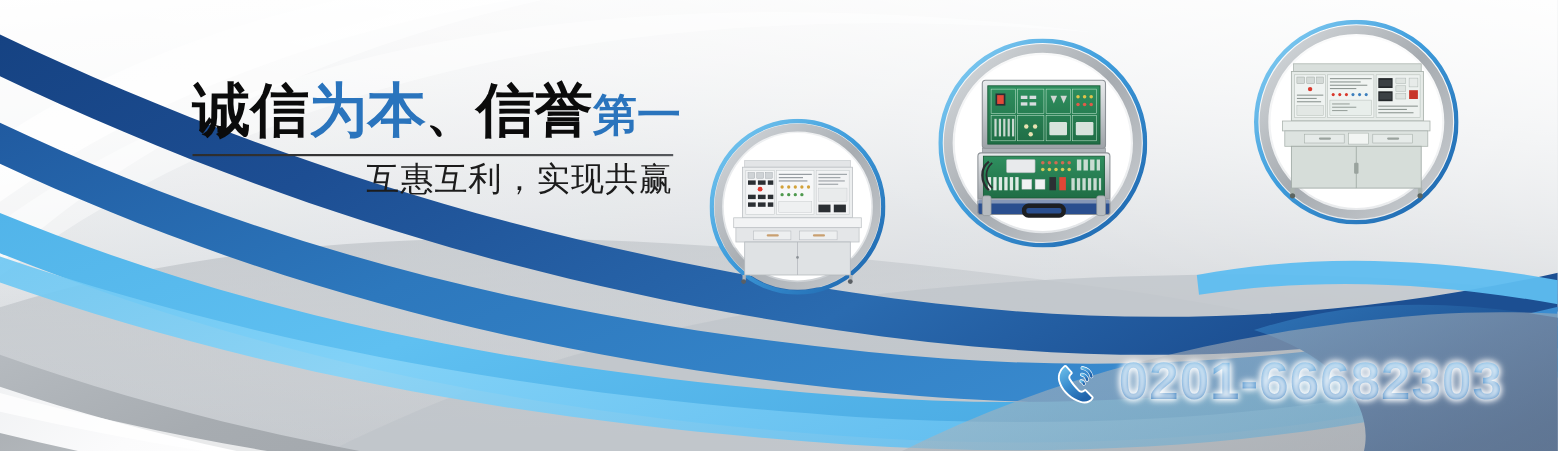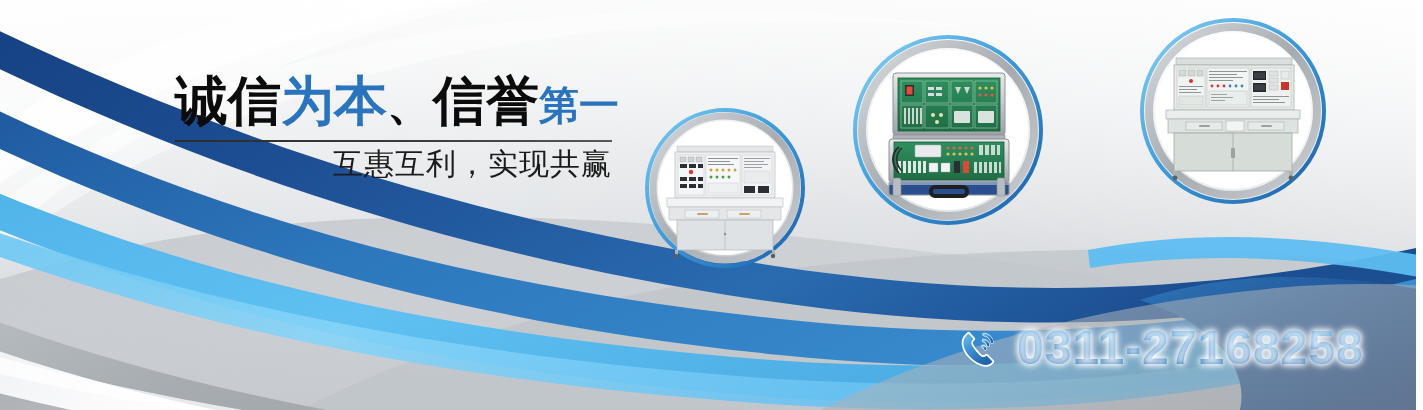--- a/index.html
+++ b/index.html
@@ -556,16 +556,16 @@
         <path d="M13.5 9.5 C 9 13 7 18.5 9.5 24.5 C 12.5 32 20 38.5 27.5 40.5
                  C 32 41.7 35.5 40.5 37.5 37.5 L 31.5 31.5 C 29.5 33.5 27 33.5 25 31.5
                  C 22 28.5 19 25 17 21.5 C 15.5 19 16.5 16.5 18.5 15 Z"></path>
       </g>
       <g stroke="url(#phGrad)" stroke-width="2.3" stroke-linecap="round" fill="none">
         <path d="M29 10.5 C 33 11.2 36.3 14.2 37.2 18.2"></path>
         <path d="M28.5 16.5 C 31 17 32.8 18.8 33.3 21.3"></path>
         <path d="M28 22.5 C 29.2 22.8 30.1 23.7 30.4 24.9"></path>
       </g>
     </svg>
-    <div id="phone-number">0311-27168258</div>
+    <div id="phone-number">0201-66682303</div>
   </div>
 
 </div>
 
 </body></html>

